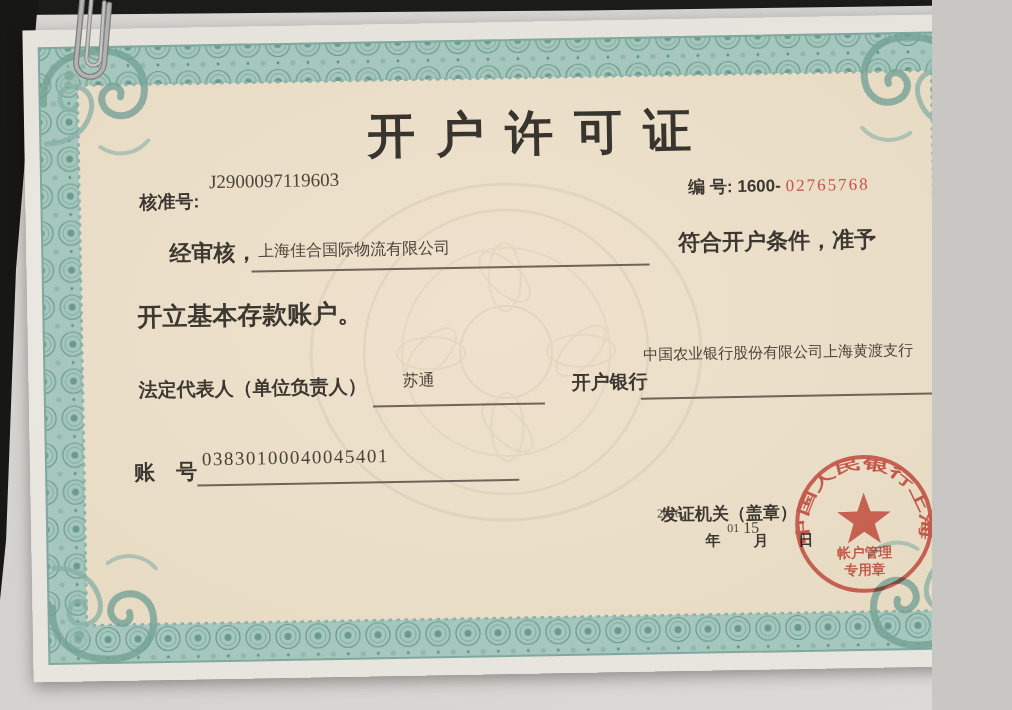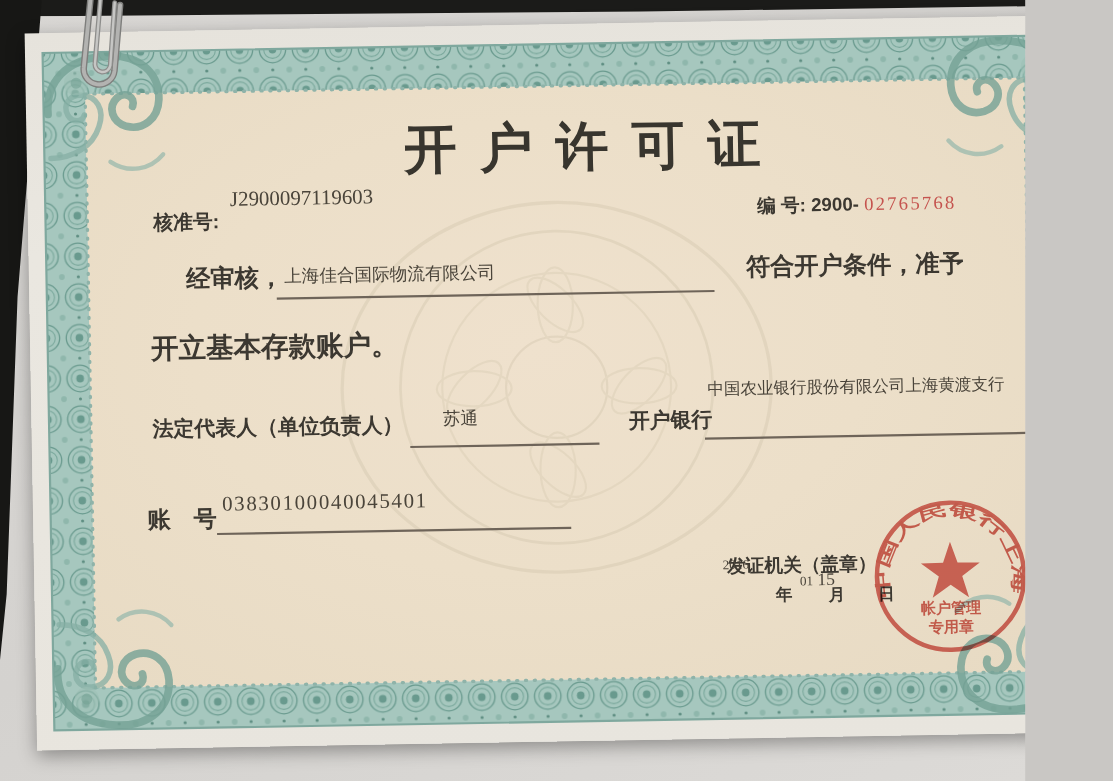--- a/index.html
+++ b/index.html
@@ -86,21 +86,21 @@
     </svg>
 
     <div class="text-layer">
       <div class="t title">开户许可证</div>
 
       <div class="t lbl" style="left:114px;top:162px;font-size:18px;">核准号:</div>
       <div class="t ser" style="left:184px;top:144px;font-size:19px;">J2900097119603</div>
 
       <div class="t" style="left:663px;top:157px;font-size:17px;">
         <span class="lbl">编 号:</span>
-        <span class="lbl">2900-</span>
+        <span class="lbl">1600-</span>
         <span class="ser red" style="letter-spacing:2px;">02765768</span>
       </div>
 
       <div class="t lbl" style="left:143px;top:211px;font-size:22px;">经审核，</div>
       <div class="t ser" style="left:232px;top:215px;font-size:16px;">上海佳合国际物流有限公司</div>
       <div class="underline" style="left:225px;top:212px;width:398px;height:32px;"></div>
       <div class="t lbl" style="left:652px;top:209px;font-size:22px;">符合开户条件，准予</div>
       <div class="t lbl" style="left:110px;top:272px;font-size:25px;">开立基本存款账户。</div>
 
       <div class="t lbl" style="left:110px;top:349px;font-size:19px;">法定代表人（单位负责人）</div>

